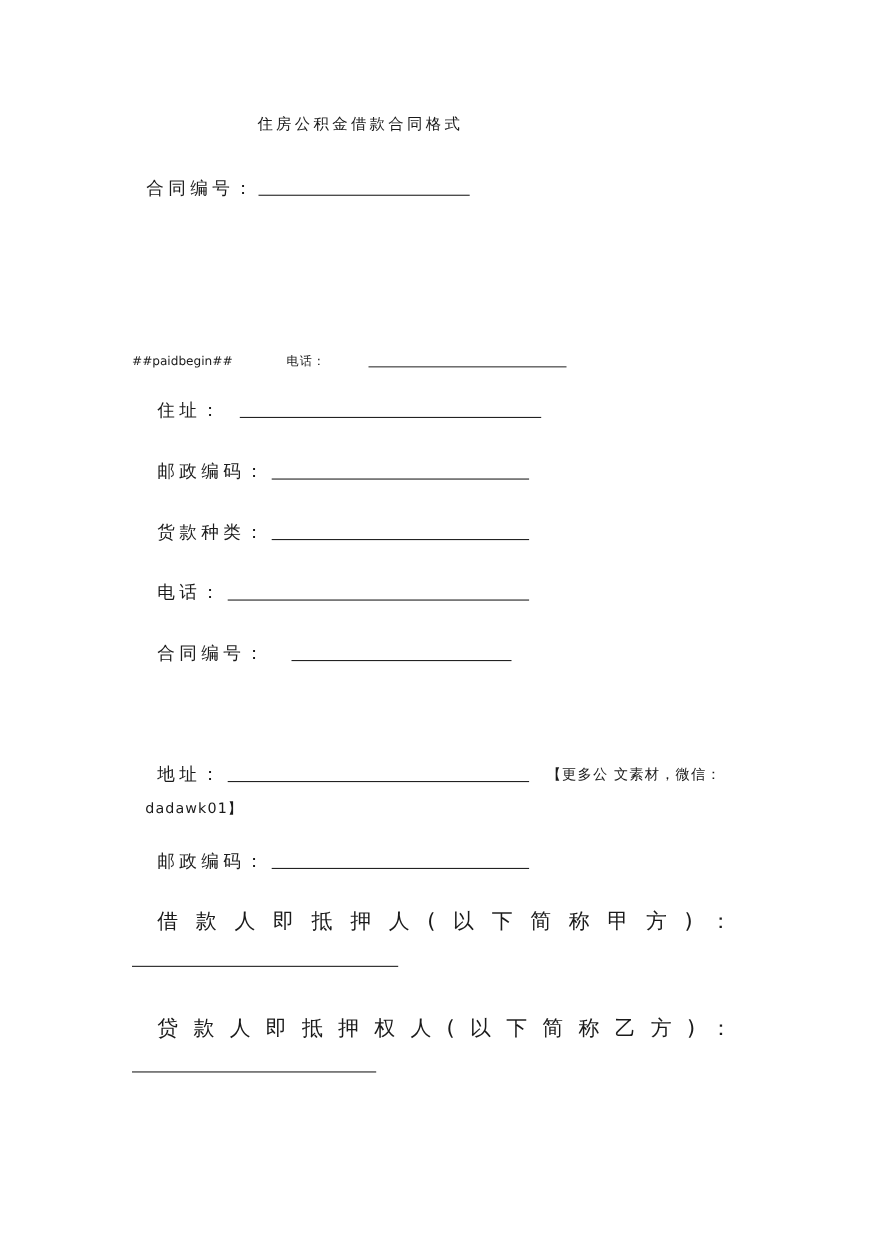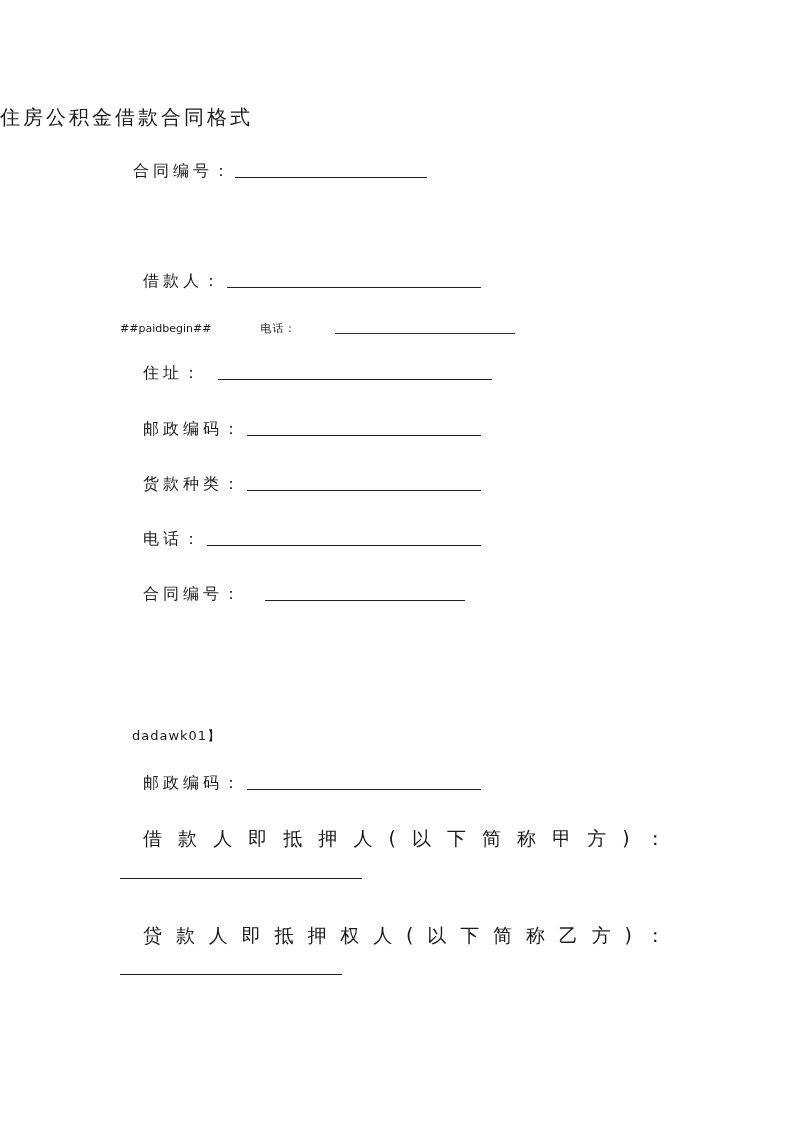--- a/index.html
+++ b/index.html
@@ -19,21 +19,22 @@
       position: absolute;
       left: 0; top: 0;
       width: 793px; height: 1122px;
       background: #fff;
     }
     .title {
       position: absolute;
       top: 104px;
       left: 0;
       width: 655px;
-      font-size: 20px;
+      text-align: center;
+      font-size: 14px;
       letter-spacing: 3px;
       font-weight: normal;
     }
     .row {
       position: absolute;
       display: flex;
       align-items: flex-end;
       white-space: nowrap;
     }
     .label {
@@ -82,24 +83,20 @@
 <div class="page">
 
   <div class="title">住房公积金借款合同格式</div>
 
   <div class="row" style="left:133px; top:160px;">
     <span class="label">合同编号：</span>
     <span class="blank" style="width:192px; margin-left:2px;"></span>
   </div>
 
 
-  <div class="row" style="left:143px; top:270px;">
-    <span class="label">借款人：</span>
-    <span class="blank" style="width:254px; margin-left:4px;"></span>
-  </div>
 
   <div class="row small" style="left:120px; top:322px;">
     <span>##paidbegin##</span>
     <span class="label-sm" style="margin-left:12px;">电话：</span>
     <span class="blank" style="width:180px; margin-left:2px;"></span>
   </div>
 
   <div class="row" style="left:143px; top:362px;gap:11px;">
     <span class="label">住址：</span>
     <span class="blank" style="width:274px; margin-left:4px;"></span>
@@ -119,20 +116,25 @@
     <span class="label">电话：</span>
     <span class="blank" style="width:274px; margin-left:4px;"></span>
   </div>
 
   <div class="row" style="left:143px; top:583px;">
     <span class="label">合同编号：</span>
     <span class="blank" style="width:200px; margin-left:22px;"></span>
   </div>
 
 
+  <div class="row" style="left:143px; top:693px;">
+    <span class="label">地址：</span>
+    <span class="blank" style="width:274px; margin-left:4px;"></span>
+    <span class="note" style="margin-left:16px; margin-bottom:2px;">【更多公  文素材，微信：</span>
+  </div>
   <div class="row note" style="left:132px; top:728px;text-align:right;">
     <span>dadawk01】</span>
   </div>
 
   <div class="row" style="left:143px; top:772px;">
     <span class="label">邮政编码：</span>
     <span class="blank" style="width:234px; margin-left:4px;"></span>
   </div>
 
   <div class="wide-label" style="top:827px; left:143px; width:522px;">

